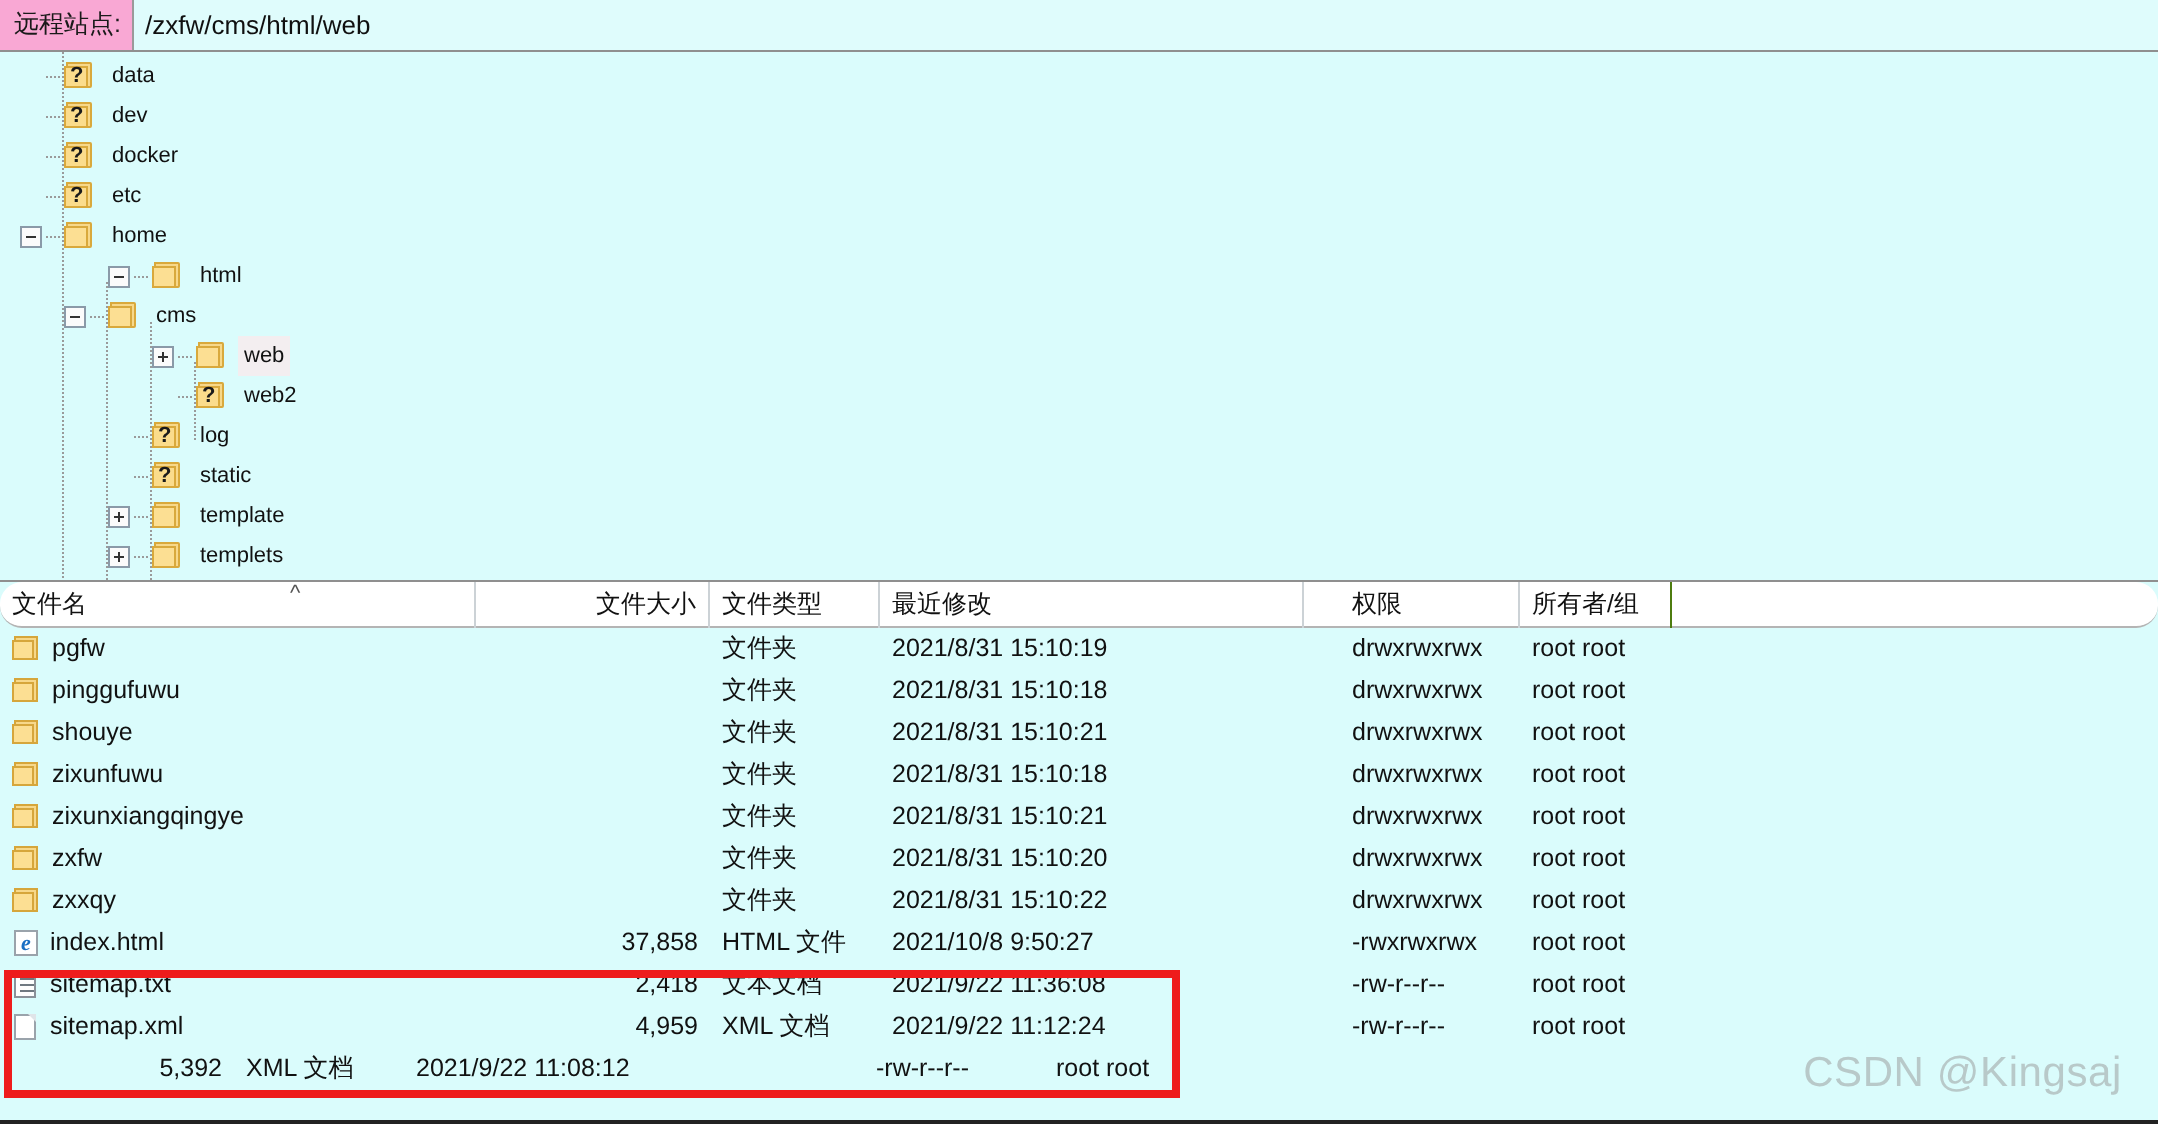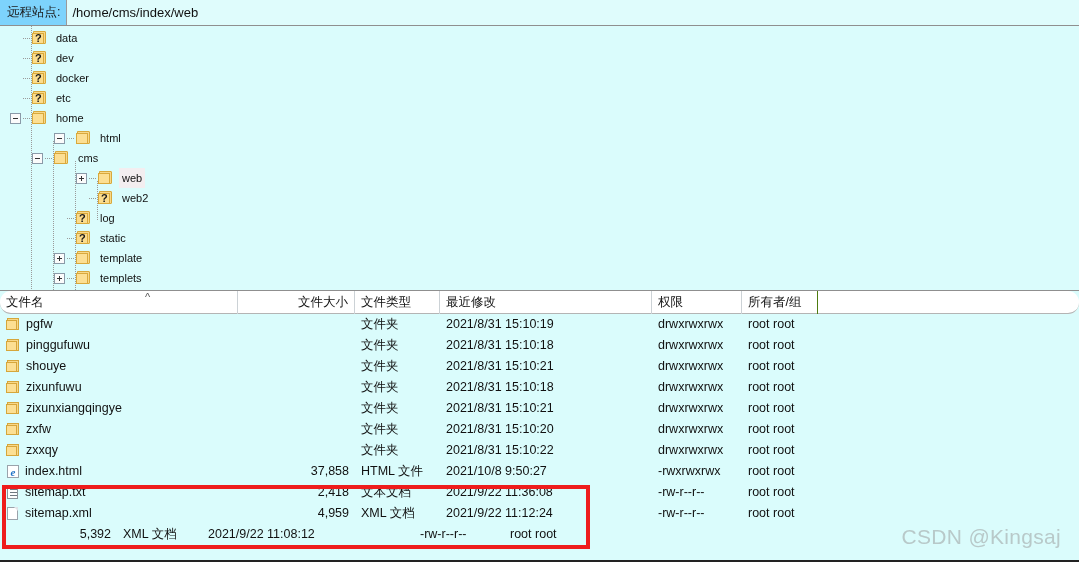--- a/index.html
+++ b/index.html
@@ -21,21 +21,21 @@
     display: flex;
     align-items: stretch;
     height: 26px;
     background: #f0f0f0;
     border-bottom: 1px solid #8f8f8f;
   }
   #addr-label {
     display: flex;
     align-items: center;
     padding: 0 6px 0 7px;
-    background: #7dd3fc;
+    background: #f9a8d4;
     color: #1a1a1a;
     font-size: 12.5px;
     white-space: nowrap;
     border-right: 1px solid #9a9a9a;
   }
   #addr-input {
     flex: 1;
     display: flex;
     align-items: center;
     padding: 0 5px;
@@ -189,21 +189,21 @@
   .row.focused .cell-name-wrap {
     outline: 1px dotted #111;
     outline-offset: -1px;
   }
 
   
   .c-name { width: 238px; display: flex; align-items: center; padding-left: 6px; }
   .c-size { width: 117px; }
   .c-type { width: 85px; }
   .c-date { width: 212px; }
-  .c-perm { width: 90px; }
+  .c-perm { width: 90px; margin-left: 18px; }
   .c-owner { width: 76px; }
   .c-fill  { flex: 1; }
 
   .name-inner { display: inline-flex; align-items: center; padding-right: 2px; }
 
   
   .licon { width: 14px; height: 13px; flex: none; position: relative; margin-right: 6px; }
   .licon.folder .back {
     position: absolute; left: 1px; top: 0;
     width: 12px; height: 12px;
@@ -285,21 +285,21 @@
     left: 0; right: 0; bottom: 0;
     height: 2px;
     background: #222;
   }
 </style>
 </head>
 <body>
 
 <div id="addressbar">
   <div id="addr-label">远程站点:</div>
-  <div id="addr-input">/home/cms/index/web</div>
+  <div id="addr-input">/zxfw/cms/html/web</div>
 </div>
 
 <div id="treepanel">
   <div class="vline" style="left:31px; top:0; bottom:0;"></div>
   <div class="vline" style="left:53px; top:115px; height:150px;"></div>
   <div class="vline" style="left:75px; top:135px; height:130px;"></div>
   <div class="vline" style="left:97px; top:155px; height:40px;"></div>
   <div id="tree-rows">
       <div class="tree-row">
         <span class="tree-indent" style="width: 10px;"></span>

